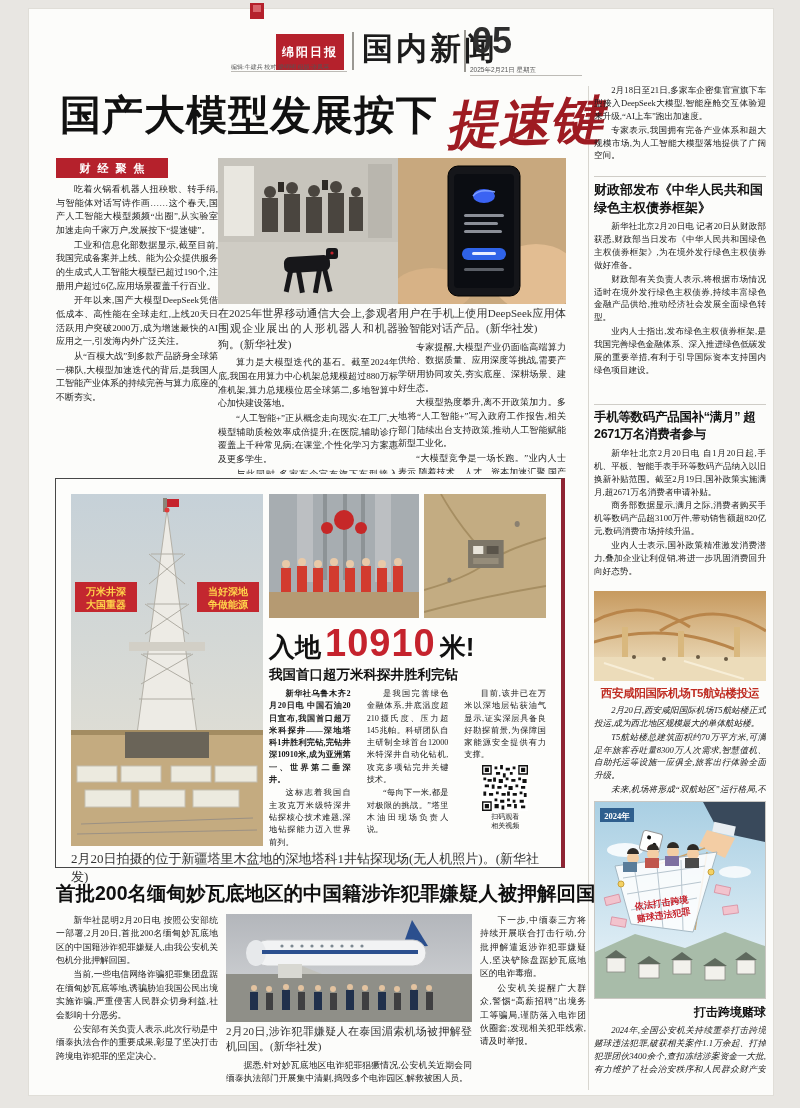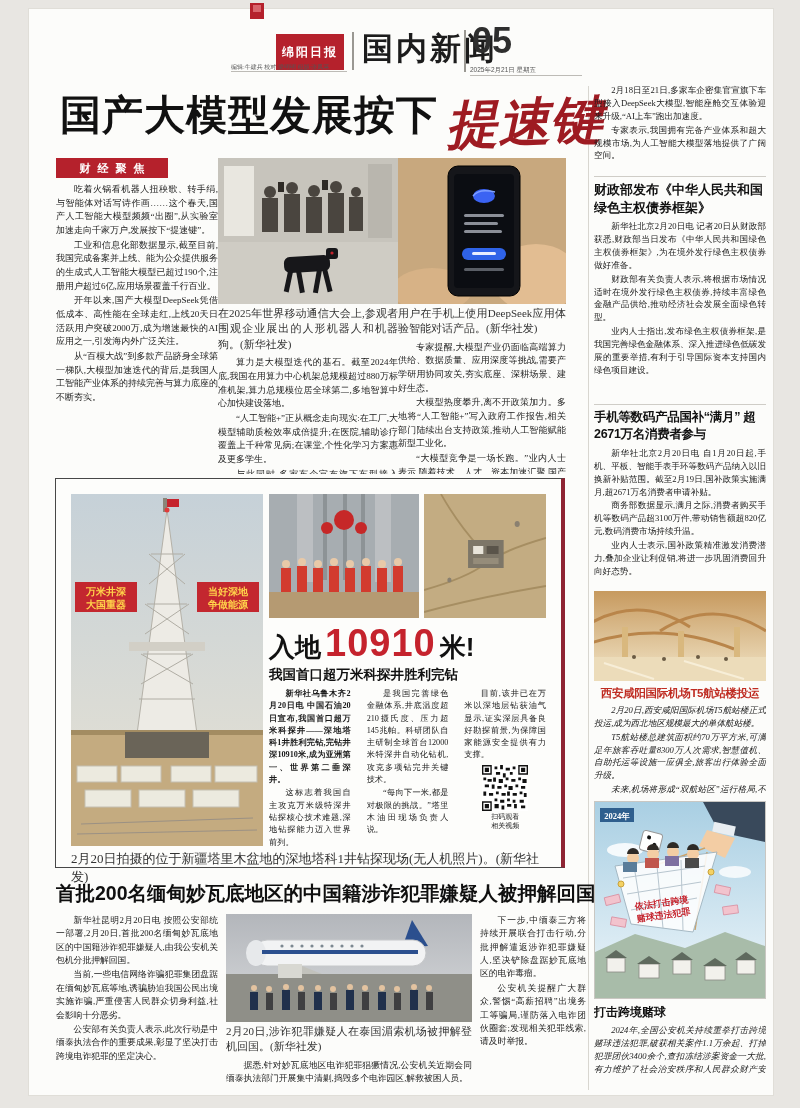--- a/index.html
+++ b/index.html
@@ -60,21 +60,21 @@
   .a3 .paras p{font-size:8.8px;}
   
   .rail{left:594px;top:84px;width:172px;height:1008px;overflow:hidden;}
   .rail .blk{overflow:hidden;}
   .rail .paras p{font-size:8.6px;line-height:1.5;}
   .rail hr{border:none;border-top:1px solid #cfcdc7;margin:4px 0;}
   .r-title{font-size:13px;font-weight:800;line-height:1.35;color:#111;margin:2px 0 4px;font-family:"Liberation Sans",sans-serif;}
   .r-title.small{font-size:12.5px;letter-spacing:-0.3px;}
   .r-title-red{font-size:11.5px;font-weight:800;color:#bf2c22;text-align:center;margin:5px 0 3px;
     letter-spacing:-0.3px;font-family:"Liberation Sans",sans-serif;}
-  .r-title-cartoon{font-size:12px;font-weight:800;color:#111;text-align:left;margin:5px 0 3px;font-family:"Liberation Sans",sans-serif;}
+  .r-title-cartoon{font-size:12px;font-weight:800;color:#111;text-align:right;margin:5px 0 3px;font-family:"Liberation Sans",sans-serif;}
   .vdivider{left:588px;top:86px;width:1px;height:1004px;background:#d8d6d0;}
   .cartoon-frame{border:1px solid #c9c7c2;margin-top:5px;}
 </style>
 </head>
 <body>
 
 <div class="stage">
   <div class="paper"></div>
   <div class="abs vdivider"></div>
 

